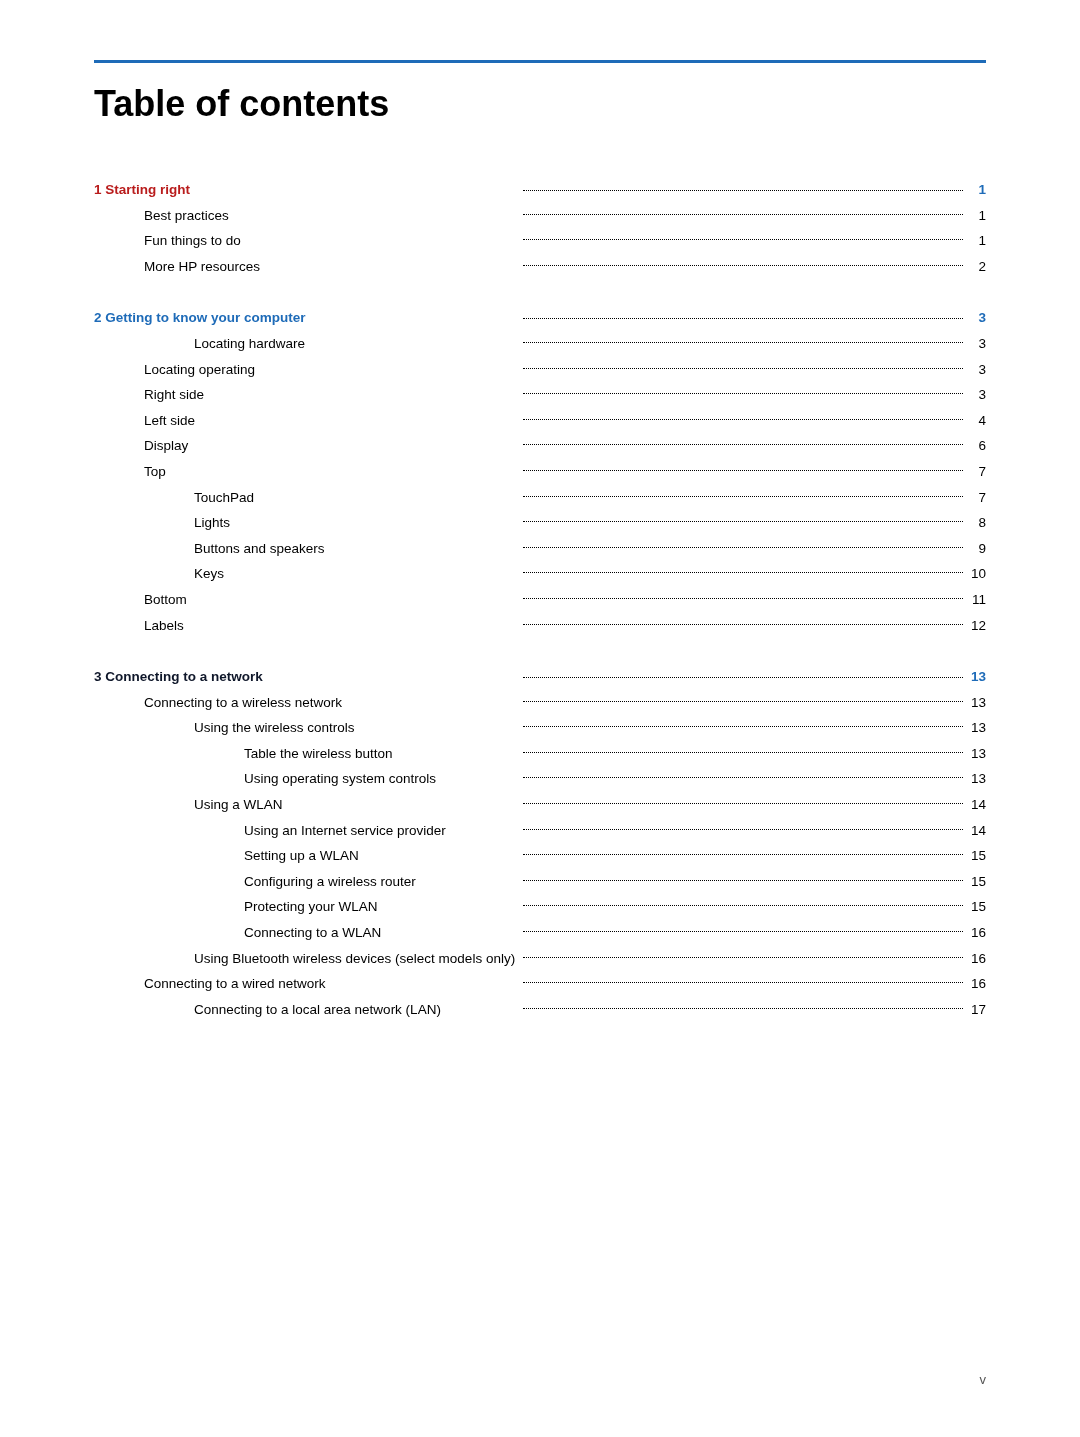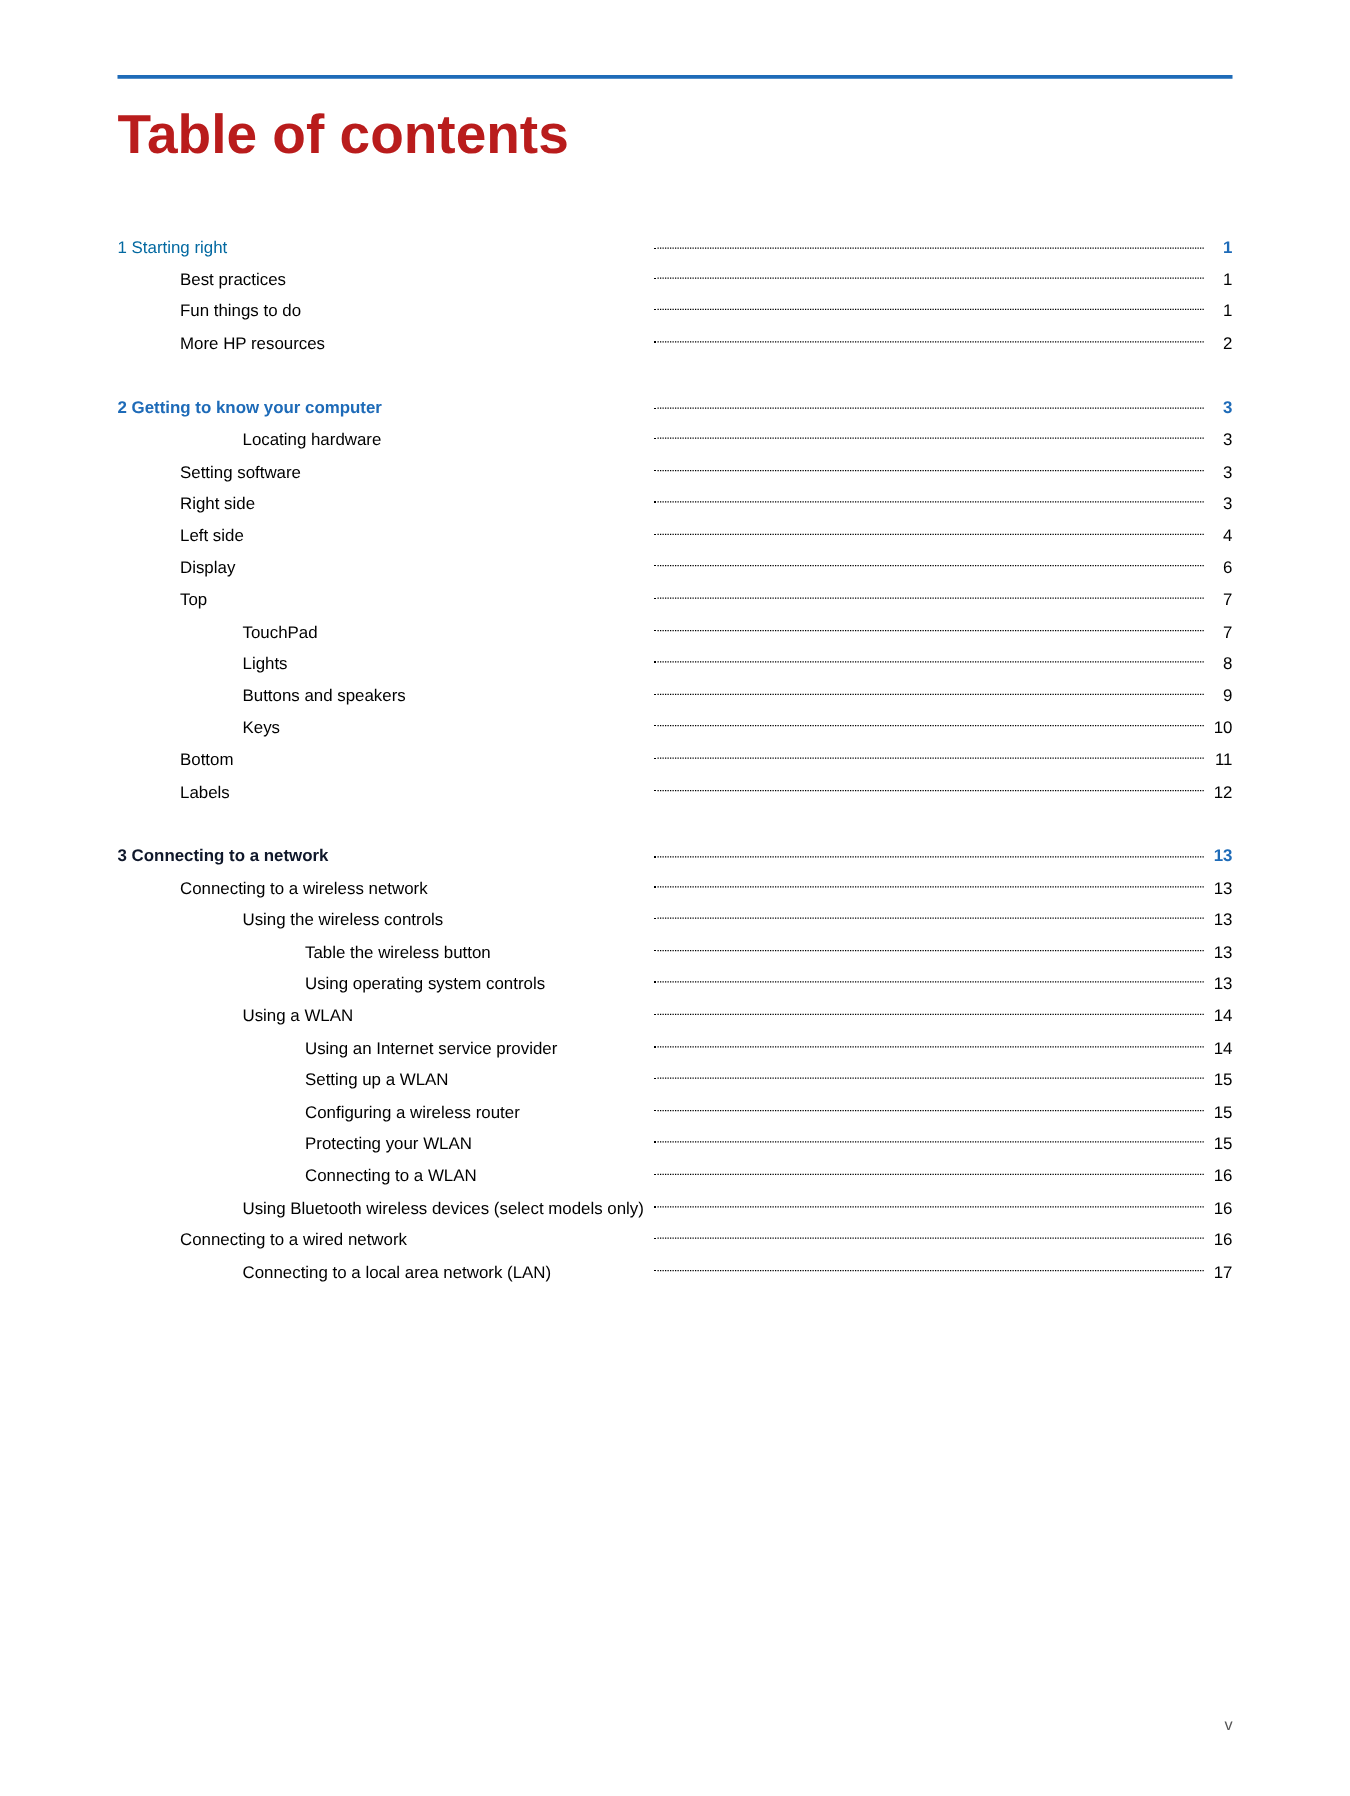--- a/index.html
+++ b/index.html
@@ -18,23 +18,23 @@
       padding: 60px 94px 80px 94px;
     }
 
     .top-border {
       border-top: 3px solid #1e6bb8;
       width: 100%;
       margin-bottom: 20px;
     }
 
     .page-title {
-      font-size: 44px;
+      font-size: 36px;
       font-weight: bold;
-      color: #b91c1c;
+      color: #000000;
       margin-bottom: 40px;
     }
 
     .toc-table {
       width: 100%;
       border-collapse: collapse;
     }
 
     .toc-table td {
       vertical-align: top;
@@ -105,21 +105,21 @@
 </head>
 <body>
 
 <div class="top-border"></div>
 
 <h1 class="page-title">Table of contents</h1>
 
 <table class="toc-table">
   <tbody id="toc-body">
   <tr class="section-header">
-        <td class="label-cell"><a style="color: #0369a1; text-decoration: none; font-weight: normal;">1  Starting right</a></td>
+        <td class="label-cell"><a style="color: #b91c1c; text-decoration: none; font-weight: bold;">1  Starting right</a></td>
         <td class="dots-cell">
           <span class="dots"></span>
         </td>
         <td class="page-cell">1</td>
       </tr>
       <tr class="indent1">
         <td class="label-cell">Best practices</td>
         <td class="dots-cell">
           <span class="dots"></span>
         </td>
@@ -150,21 +150,21 @@
         <td class="page-cell">3</td>
       </tr>
       <tr class="indent2">
         <td class="label-cell">Locating hardware</td>
         <td class="dots-cell">
           <span class="dots"></span>
         </td>
         <td class="page-cell">3</td>
       </tr>
       <tr class="indent1">
-        <td class="label-cell">Setting software</td>
+        <td class="label-cell">Locating operating</td>
         <td class="dots-cell">
           <span class="dots"></span>
         </td>
         <td class="page-cell">3</td>
       </tr>
       <tr class="indent1">
         <td class="label-cell">Right side</td>
         <td class="dots-cell">
           <span class="dots"></span>
         </td>

